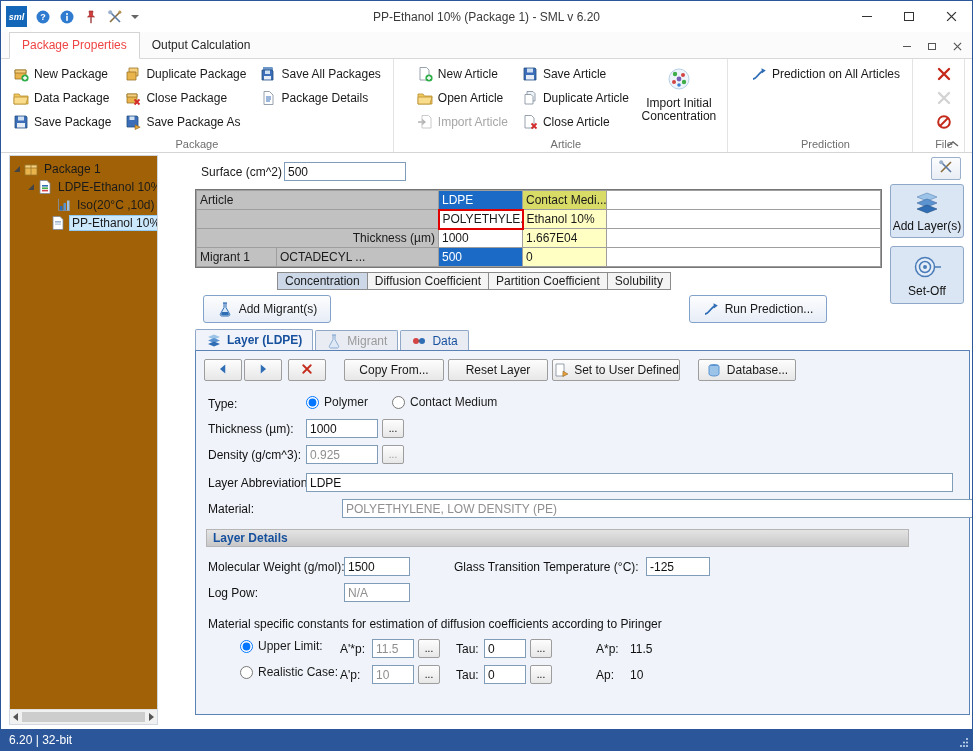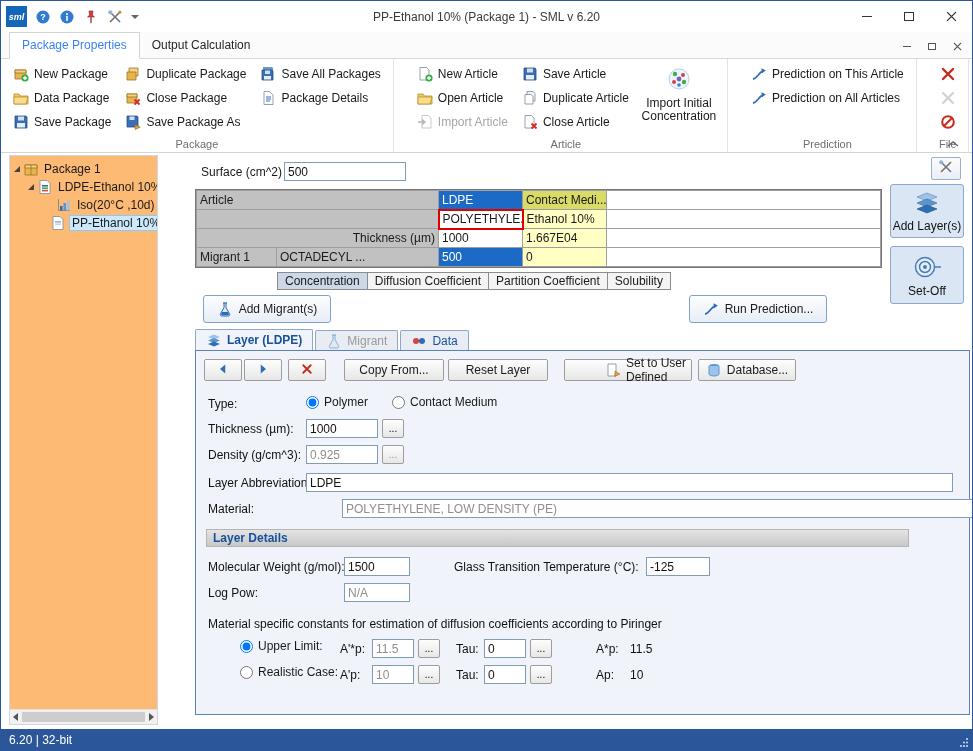--- a/index.html
+++ b/index.html
@@ -14,21 +14,21 @@
   .caret-down { width:0; height:0; border-left:4px solid transparent; border-right:4px solid transparent; border-top:4px solid #666; }
   .title { position:absolute; left:0; right:0; text-align:center; color:#3a3a3a; }
   .wbtns { position:absolute; right:0; top:0; height:31px; display:flex; z-index:2; }
   .wbtn { width:42px; height:100%; display:flex; align-items:center; justify-content:center; }
   .min-bar { width:10px; height:1px; background:#333; }
   .max-box { width:10px; height:9px; border:1px solid #333; }
 
   
   .tabrow { position:absolute; top:31px; left:0; right:0; height:27px; background:#fbfbfc; border-bottom:1px solid #d8d8d8; display:flex; align-items:flex-end; padding-left:8px; }
   .rtab { padding:5px 12px 6px; color:#262626; }
-  .rtab.active { background:#fff; border:1px solid #d4d4d4; border-bottom:1px solid #fff; color:#3b82f6; margin-bottom:-1px; z-index:1; }
+  .rtab.active { background:#fff; border:1px solid #d4d4d4; border-bottom:1px solid #fff; color:#ef4444; margin-bottom:-1px; z-index:1; }
   .mdi { position:absolute; right:4px; top:5px; display:flex; gap:3px; }
   .mdibtn { width:22px; height:18px; display:flex; align-items:center; justify-content:center; color:#555; }
   .mdi-bar { width:8px; height:1px; background:#555; }
   .mdi-box { width:8px; height:7px; border:1px solid #555; }
 
   
   .ribbon { position:absolute; top:58px; left:0; right:0; height:94px; background:#fff; border-bottom:1px solid #d5d5d5; display:flex;gap:11px; }
   .rgroup { position:relative; padding:4px 8px 16px 8px; border-right:1px solid #e3e3e3; }
   .rgroup-label { position:absolute; left:0; right:0; bottom:2px; text-align:center; font-size:11px; color:#6e6e6e; }
   .rcols { display:flex; gap:6px; }
@@ -36,21 +36,21 @@
   .ritem { display:flex; align-items:center; gap:5px; height:22px; padding:0 4px; white-space:nowrap; border-radius:2px; }
   .ritem.disabled { color:#a6a6a6; }
   .ritem.disabled svg { filter:grayscale(1); opacity:.55; }
   .rbig { width:80px; display:flex; flex-direction:column; align-items:center; gap:2px; text-align:center; line-height:13px; padding-top:2px; }
   .icx { width:16px; height:16px; flex:0 0 16px; display:inline-flex; }
   .ribbon-chevron { position:absolute; right:12px; bottom:3px; color:#666; display:flex; }
 
   
   .main { position:absolute; top:152px; left:0; right:0; bottom:21px; background:#fff; }
 
-  .tree-panel { position:absolute; left:8px; top:2px; width:149px; bottom:4px; border:1px solid #d0d7e0; background:#fdba74; overflow:hidden; }
+  .tree-panel { position:absolute; left:8px; top:2px; width:149px; bottom:4px; border:1px solid #d0d7e0; background:#a16207; overflow:hidden; }
   .trow { height:18px; display:flex; align-items:center; gap:3px; white-space:nowrap; }
   .tri-exp { width:0; height:0; border-bottom:6px solid #444; border-left:6px solid transparent; }
   .tlabel { padding:0 2px; }
   .tlabel.sel { background:#cbe8fc; border:1px solid #90c8f0; }
   .hscroll { position:absolute; left:0; right:0; bottom:0; height:15px; background:#f1f1f1; border-top:1px solid #e0e0e0; display:flex; align-items:center; padding:0 3px; }
   .tri-l { width:0; height:0; border-top:4px solid transparent; border-bottom:4px solid transparent; border-right:5px solid #555; }
   .tri-r { width:0; height:0; border-top:4px solid transparent; border-bottom:4px solid transparent; border-left:5px solid #555; }
   .hthumb { flex:1; height:10px; background:#cdcdcd; margin:0 4px; }
 
   .content { position:absolute; left:190px; top:0; right:0; bottom:0; }
@@ -92,21 +92,21 @@
   .ltab.active { background:#f0f4fa; color:#17519e; font-weight:bold; z-index:2; height:21px; margin-top:-1px; }
   .ltab.dim { color:#9a9a9a; }
   .ltab.blue { color:#17519e; }
 
   .layer-panel { position:absolute; left:4px; top:197px; right:2px; height:365px; border:1px solid #5b82b5; background:#f0f4fa; }
   .pa { position:absolute; }
   .btn { background:linear-gradient(#fdfdfd,#e7e7e7); border:1px solid #9d9d9d; border-radius:2px; display:flex; align-items:center; justify-content:center; gap:5px; }
   .tb { top:8px; height:22px; }
   .nav1 { left:8px; width:38px; } .nav2 { left:48px; width:38px; } .del { left:92px; width:38px; }
   .copyfrom { left:148px; width:100px; } .resetlayer { left:252px; width:100px; }
-  .setuser { left:368px; width:128px;padding-left:40px; } .database { left:502px; width:98px; }
+  .setuser { left:356px; width:128px; } .database { left:502px; width:98px; }
   .flabel { position:absolute; color:#111; }
   .radio { position:absolute; display:flex; align-items:center; gap:5px; }
   .dots { width:22px; height:19px; font-size:10px; position:absolute; }
   .details-hdr { position:absolute; left:10px; right:60px; top:178px; height:18px; background:linear-gradient(#e4e4e4,#c8c8c8); border:1px solid #b5b5b5; display:flex; align-items:center; padding-left:6px; color:#17519e; font-weight:bold; }
 
   .statusbar { position:absolute; left:0; right:0; bottom:0; height:21px; background:#2b579a; color:#fff; display:flex; align-items:center; padding-left:8px; }
   .grip { position:absolute; right:3px; bottom:3px; display:flex; }
 </style>
 </head>
 <body>
@@ -347,29 +347,20 @@
               </svg>
             </span>
           <span>Import Initial Concentration</span>
         </div>
       </div>
       <div class="rgroup-label">Article</div>
     </div>
 
     <div class="rgroup">
       <div class="rcol">
-        <div class="ritem">
-          <span class="icx">
-              <svg viewBox="0 0 16 16">
-                <path d="M2 13C6 13 8 6 12 5" fill="none" stroke="#2f6db5" stroke-width="1.8"></path>
-                <path d="M10.5 2.2l4.3 2.4-4 2.8z" fill="#2f6db5"></path>
-              </svg>
-            </span>
-          <span>Prediction on This Article</span>
-        </div>
         <div class="ritem">
           <span class="icx">
               <svg viewBox="0 0 16 16">
                 <path d="M2 13C6 13 8 6 12 5" fill="none" stroke="#2f6db5" stroke-width="1.8"></path>
                 <path d="M10.5 2.2l4.3 2.4-4 2.8z" fill="#2f6db5"></path>
               </svg>
             </span>
           <span>Prediction on All Articles</span>
         </div>
       </div>

